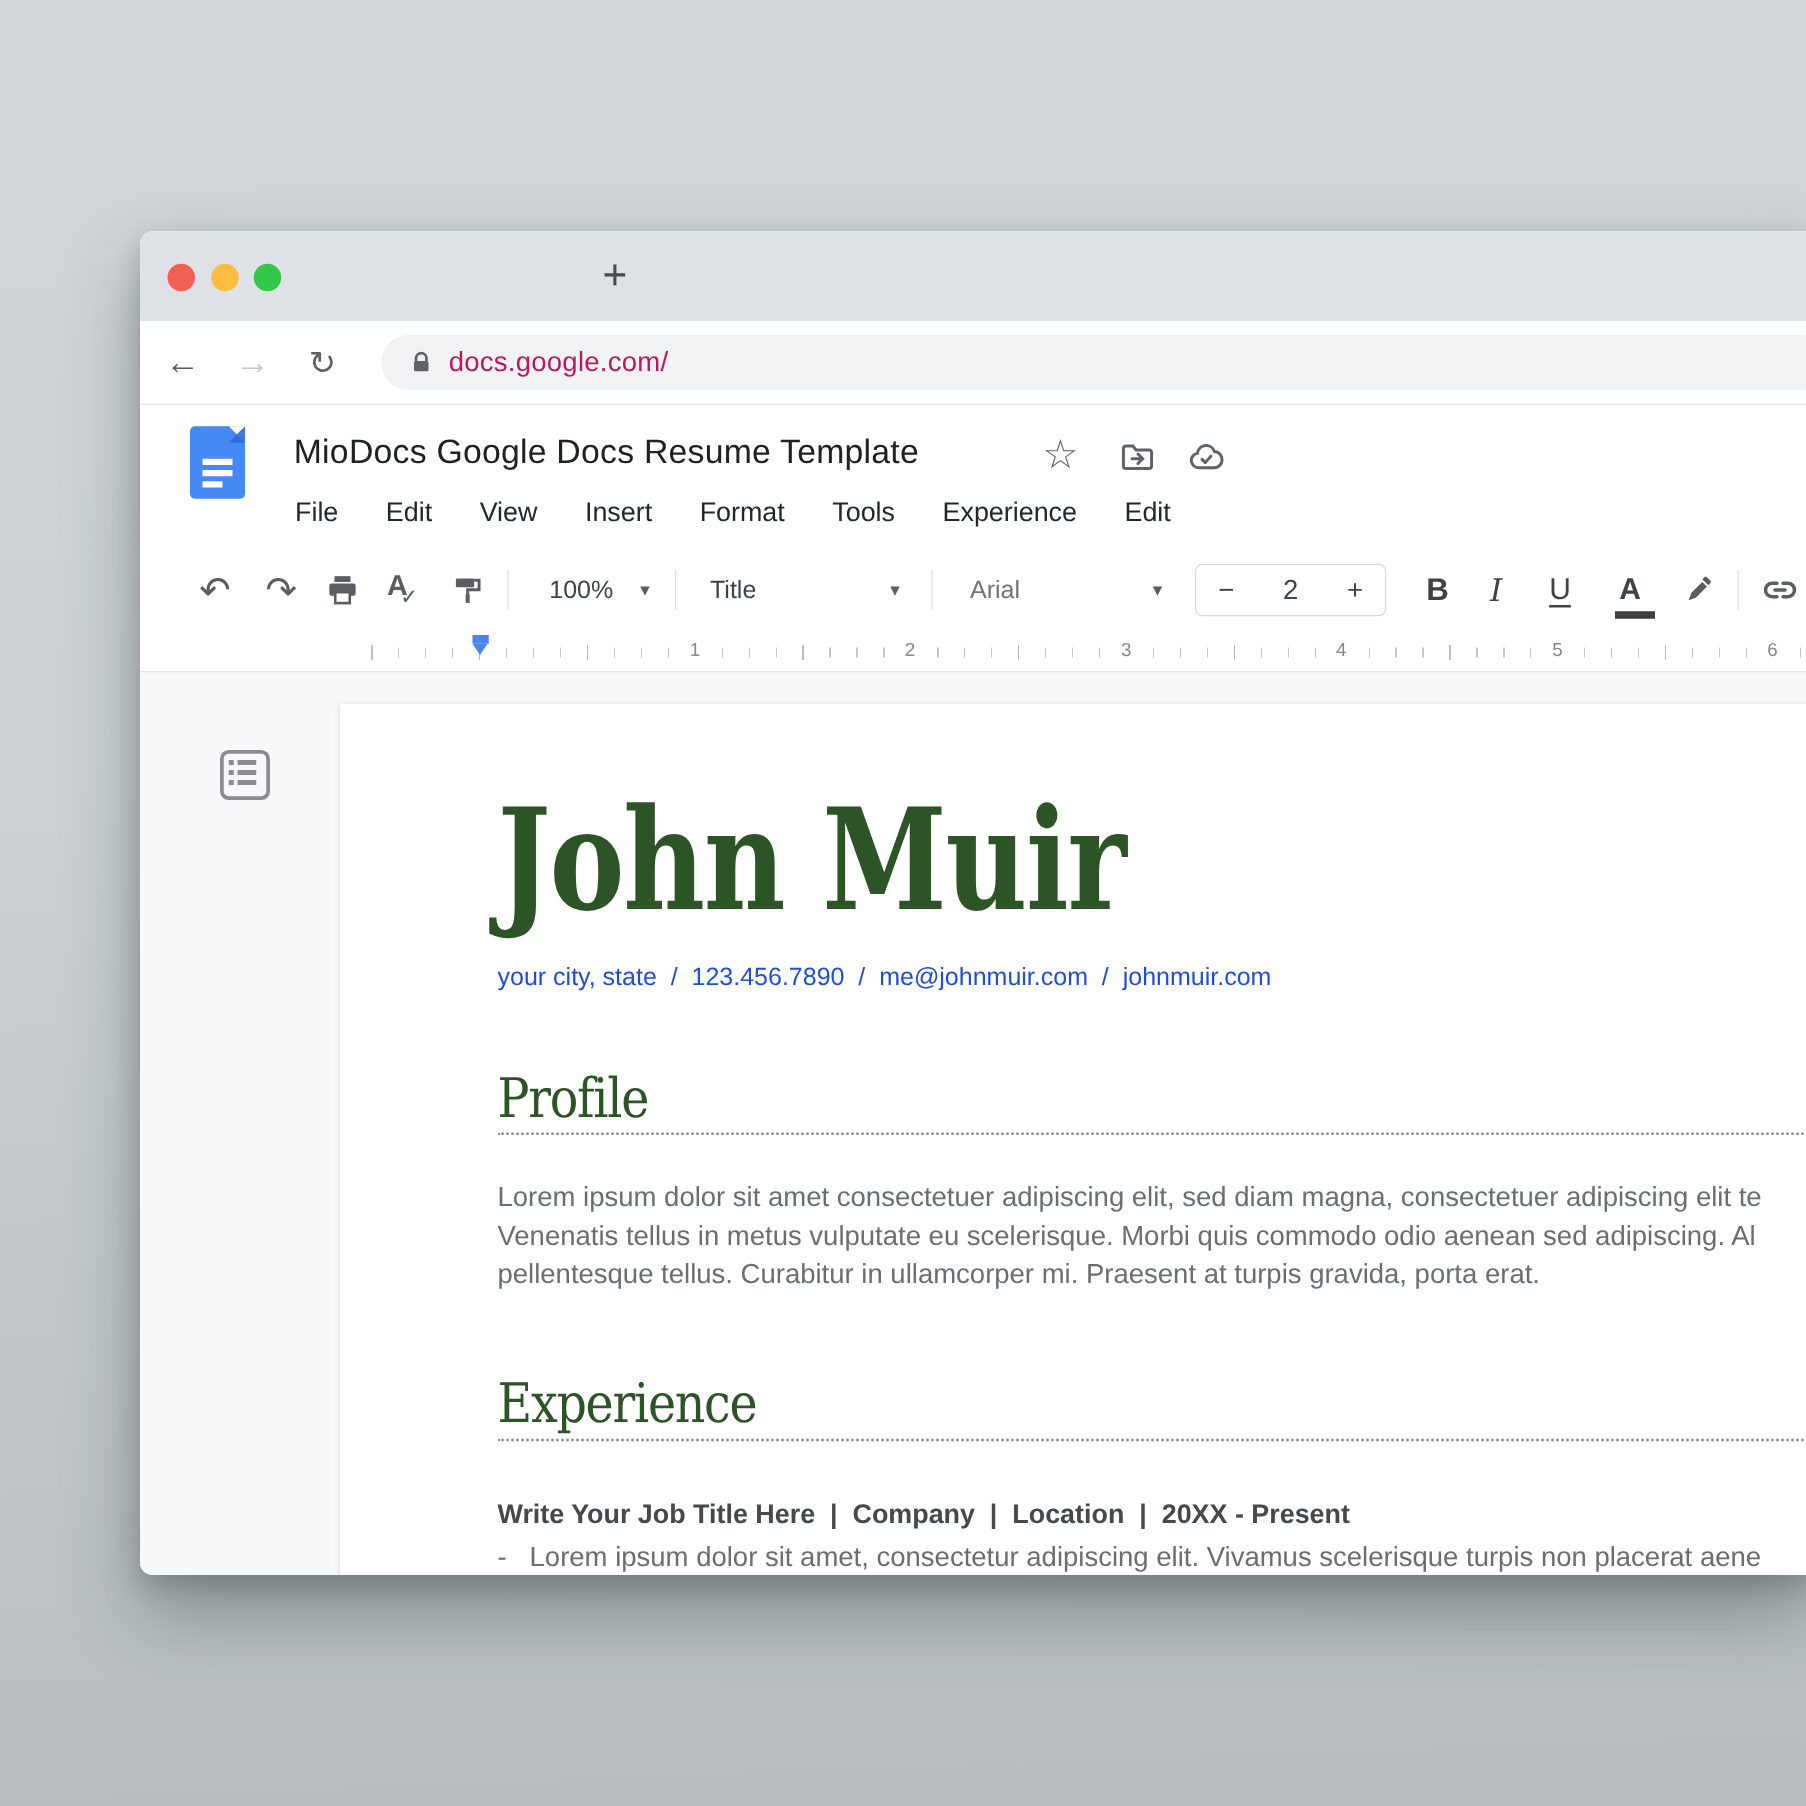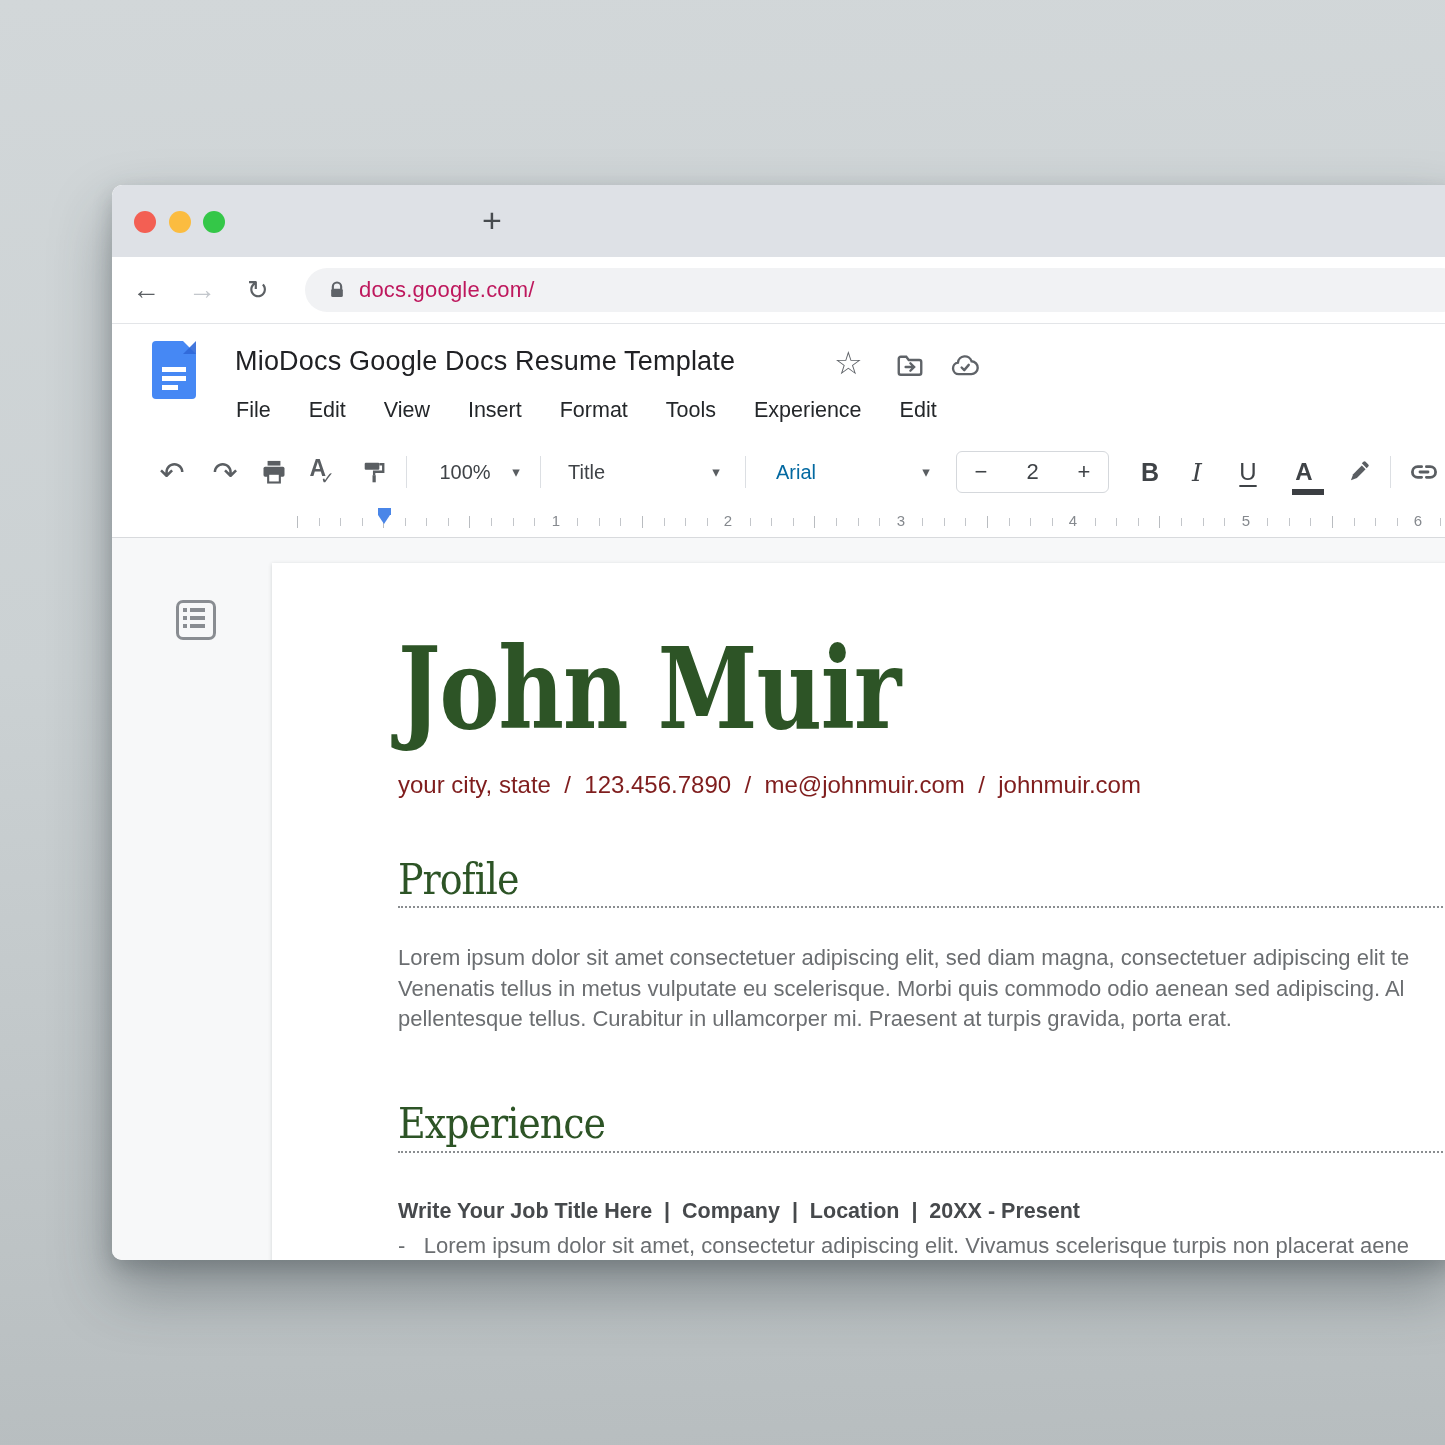--- a/index.html
+++ b/index.html
@@ -68,21 +68,21 @@
 
   
   #canvas{position:absolute;left:0;top:353px;width:100%;height:722px;background:#f7f8f9;}
   #outline-icon{position:absolute;left:64px;top:62px;width:26px;height:26px;border:3px solid #898d92;border-radius:7px;padding:5px 4px 3px 4px;}
   .ol-row{display:flex;gap:3px;margin-bottom:4px;}
   .ol-dot{width:4px;height:4px;background:#898d92;}
   .ol-bar{width:15px;height:4px;background:#898d92;}
   #page{position:absolute;left:160px;top:25px;width:1290px;height:720px;background:#fff;box-shadow:0 1px 4px rgba(60,64,67,.2);}
   .doc-el{position:absolute;left:126px;}
   #res-name{top:64px;font-family:"DejaVu Serif","Liberation Serif",serif;font-weight:bold;font-size:90px;line-height:1.1;color:#2d5426;transform:scaleY(1.25);transform-origin:left top;letter-spacing:-1px;}
-  #res-contact{top:208px;font-size:24px;color:#7f1d1d;}
+  #res-contact{top:208px;font-size:20px;color:#1d4ed8;}
   .sec-head{font-family:"DejaVu Serif","Liberation Serif",serif;font-size:38px;color:#2d5426;letter-spacing:-1px;transform:scaleY(1.15);transform-origin:left top;line-height:1;}
   #head-profile{top:294px;}
   #head-exp{top:538px;}
   .dotline{position:absolute;left:126px;right:0;border-top:2px dotted #8a8d90;}
   #dot1{top:343px;}
   #dot2{top:588px;}
   .body-line{font-size:22px;color:#6b6e71;line-height:30.5px;}
   #p-line0{top:380px;}#p-line1{top:410.5px;}#p-line2{top:441px;}
   #job-line{top:636px;font-size:21.5px;font-weight:bold;color:#46494c;}
   #bullet-line{top:670px;font-size:22px;color:#6b6e71;}
@@ -172,21 +172,21 @@
       <span class="tdiv" style="left:294px;"></span>
 
       <span class="tb" style="left:323px;width:60px;font-size:20px;color:#3f4347;">100%</span>
       <span class="tb caret" style="left:396px;width:16px;">▾</span>
       <span class="tdiv" style="left:428px;"></span>
 
       <span class="tb" style="left:456px;width:60px;font-size:20px;color:#3f4347;justify-content:flex-start;">Title</span>
       <span class="tb caret" style="left:596px;width:16px;">▾</span>
       <span class="tdiv" style="left:633px;"></span>
 
-      <span class="tb" style="left:664px;width:60px;font-size:20px;color:#0369a1;justify-content:flex-start;">Arial</span>
+      <span class="tb" style="left:664px;width:60px;font-size:20px;color:#737373;justify-content:flex-start;">Arial</span>
       <span class="tb caret" style="left:806px;width:16px;">▾</span>
 
       <div id="sizebox">
         <div id="fs-minus">−</div>
         <div id="fs-value">2</div>
         <div id="fs-plus">+</div>
       </div>
 
       <span class="tb" style="left:1020px;width:36px;font-size:25px;font-weight:bold;color:#3f4347;">B</span>
       <span class="tb" style="left:1067px;width:36px;font-size:25px;font-style:italic;font-family:'DejaVu Serif',serif;color:#3f4347;">I</span>

